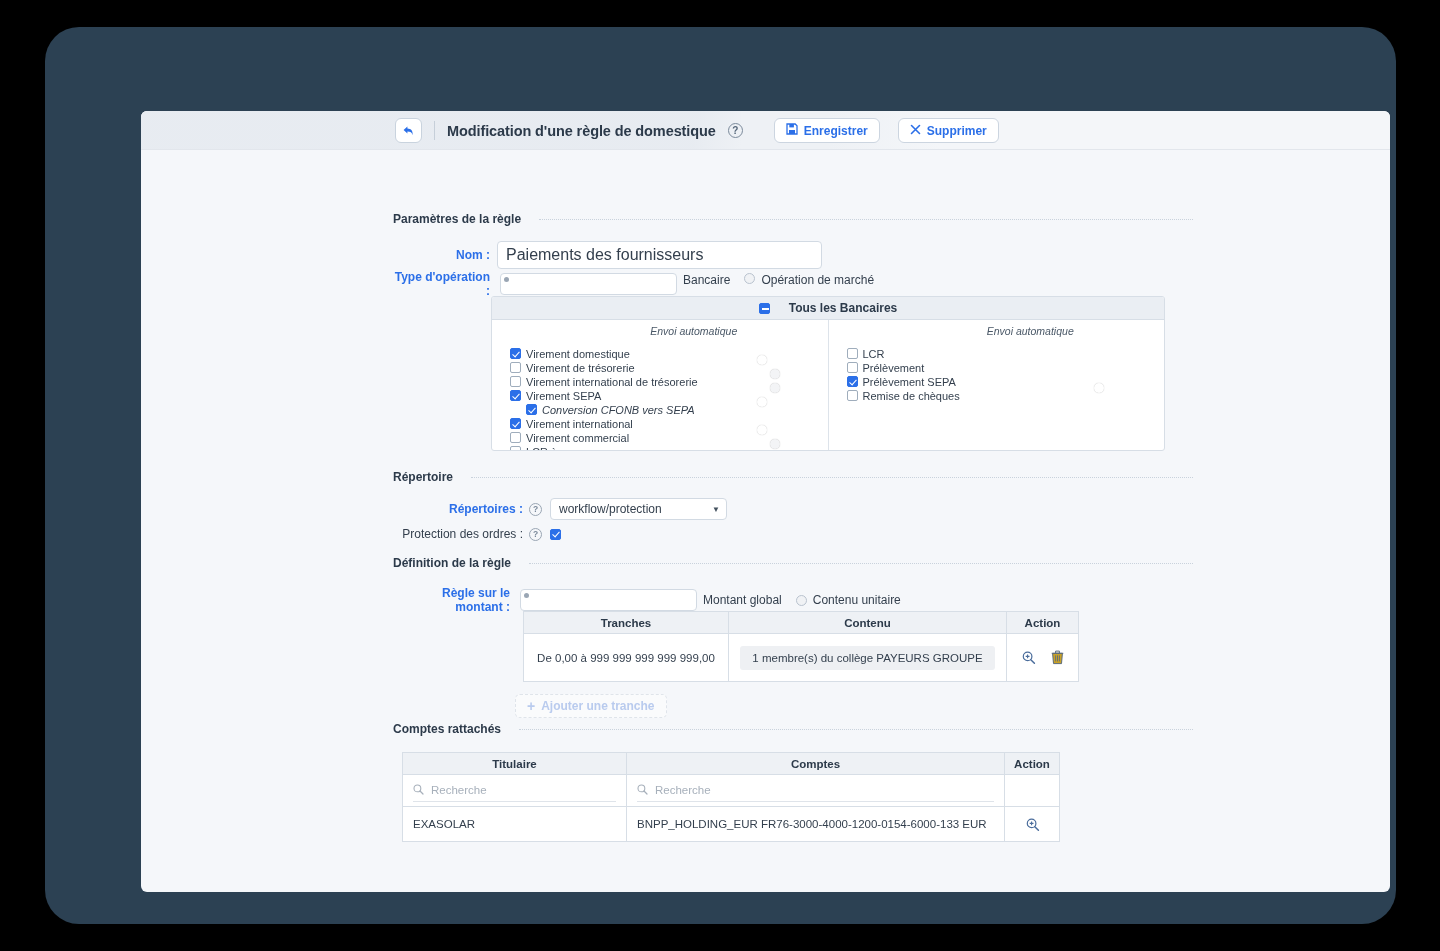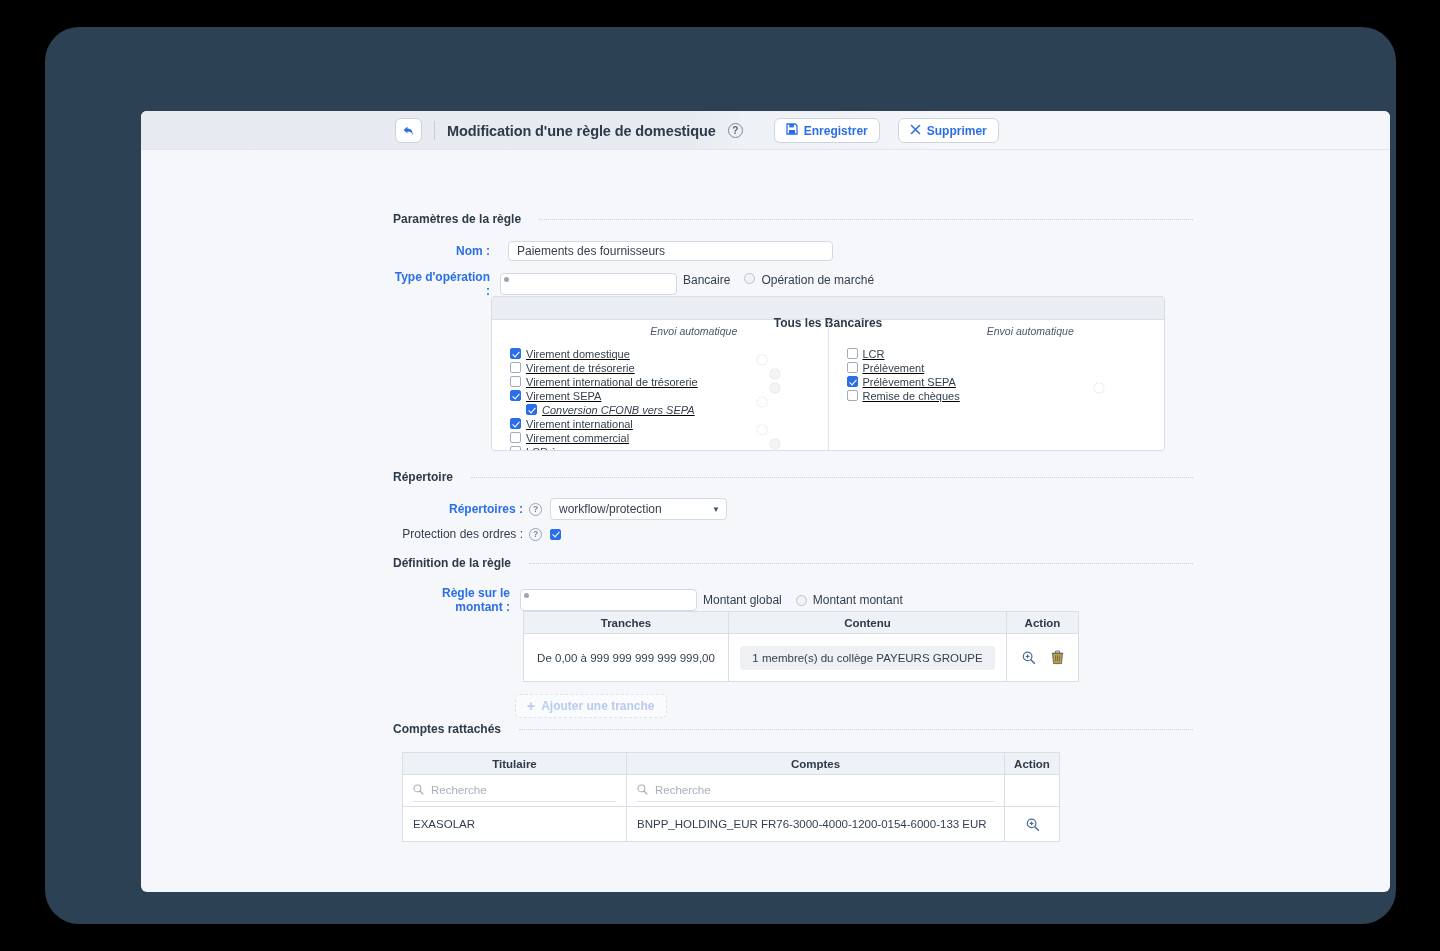--- a/index.html
+++ b/index.html
@@ -82,23 +82,23 @@
     font-size:12px; font-weight:bold; color:#2c3a4a;
     white-space:nowrap;
   }
   .sec-head .rule { flex:1; height:1px; border-top:1px dotted #c9d2dc; }
 
   .row { display:flex; align-items:center; }
   .lbl-blue { color:#2b6fe8; font-size:12px; font-weight:bold; text-align:right; }
   .lbl-dark { color:#333f4d; font-size:12px; text-align:right; }
 
   .txt-input {
-    width:325px; height:20px; padding:0 8px;
+    width:325px; height:28px; padding:0 8px;
     border:1px solid #d2dae3; border-radius:4px; background:#fff;
-    font-size:12px; color:#333f4d; font-family:inherit;
+    font-size:16px; color:#333f4d; font-family:inherit;
   }
 
   
   .radio {
     width:11px; height:11px; border-radius:50%;
     border:1px solid #b9c3cf; background:#f0f2f5;
     display:inline-block; position:relative; flex:none;
   }
   .radio.sel::after {
     content:""; position:absolute; left:2.5px; top:2.5px;
@@ -137,33 +137,33 @@
   .tgl.on::after { left:auto; right:1.5px; background:#fff; }
 
   
   .panel {
     width:674px; border:1px solid #d7dee6; border-radius:3px;
     background:#fff; overflow:hidden;
   }
   .panel-head {
     height:23px; background:#eaeef3; border-bottom:1px solid #d7dee6;
     display:flex; align-items:center; justify-content:center; gap:19px;
-    font-size:12px; font-weight:bold; color:#2c3a4a;flex-direction:column;
+    font-size:12px; font-weight:bold; color:#2c3a4a;
   }
   .panel-body { display:flex; height:130px; }
   .panel-col { flex:1; padding:7px 0 0 0; position:relative; }
   .panel-col.left { border-right:1px solid #dde3ea; }
   .col-hdr {
     font-size:10.5px; font-style:italic; color:#4a5867;
     position:absolute; top:5px; left:0; width:100%;
     text-align:center; padding-left:68px;
   }
   .opt-row {
     display:flex; align-items:center; height:13.5px;
-    margin:0 0 .5px 0; padding-left:18px;text-decoration:underline;
+    margin:0 0 .5px 0; padding-left:18px;
   }
   .opt-row .ol { font-size:11px; color:#333f4d; margin-left:5px; white-space:nowrap; }
   .opt-row .ol.ital { font-style:italic; }
   .opt-row .tg-wrap { position:absolute; right:59px; }
   .opt-rows { position:relative; margin-top:20px; }
   .opt-row.indent { padding-left:34px; }
 
   
   .sel {
     width:177px; height:22px;
@@ -260,21 +260,21 @@
       </div>
     </div>
 
     <div id="content">
 
       <div class="sec-head" style="position:absolute;left:252px;top:62px;width:800px;">
         <span>Paramètres de la règle</span>
         <span class="rule"></span>
       </div>
 
-      <div class="row" style="position:absolute;left:252px;top:91px;gap:11px;">
+      <div class="row" style="position:absolute;left:252px;top:91px;">
         <div class="lbl-blue" style="width:97px;">Nom :</div>
         <input class="txt-input" style="margin-left: 7px;" value="Paiements des fournisseurs">
       </div>
 
       <div class="row" style="position:absolute;left:252px;top:120px;">
         <div class="lbl-blue" style="width:97px;">Type d'opération :</div>
         <div style="display:flex;align-items:flex-start;margin-left:10px;">
           <span class="radio sel"></span>
           <span class="radio-lbl">Bancaire</span>
           <span class="radio"></span>
@@ -383,21 +383,21 @@
         <span>Définition de la règle</span>
         <span class="rule"></span>
       </div>
 
       <div class="row" style="position:absolute;left:252px;top:436px;">
         <div class="lbl-blue" style="width:117px;">Règle sur le montant :</div>
         <div style="display:flex;align-items:center;margin-left:10px;">
           <span class="radio sel"></span>
           <span class="radio-lbl">Montant global</span>
           <span class="radio"></span>
-          <span class="radio-lbl">Montant montant</span>
+          <span class="radio-lbl">Contenu unitaire</span>
         </div>
       </div>
 
       <table class="tbl" style="position:absolute;left:374px;top:461px;">
         <thead>
           <tr>
             <th style="width:205px;">Tranches</th>
             <th style="width:278px;">Contenu</th>
             <th style="width:72px;">Action</th>
           </tr>

